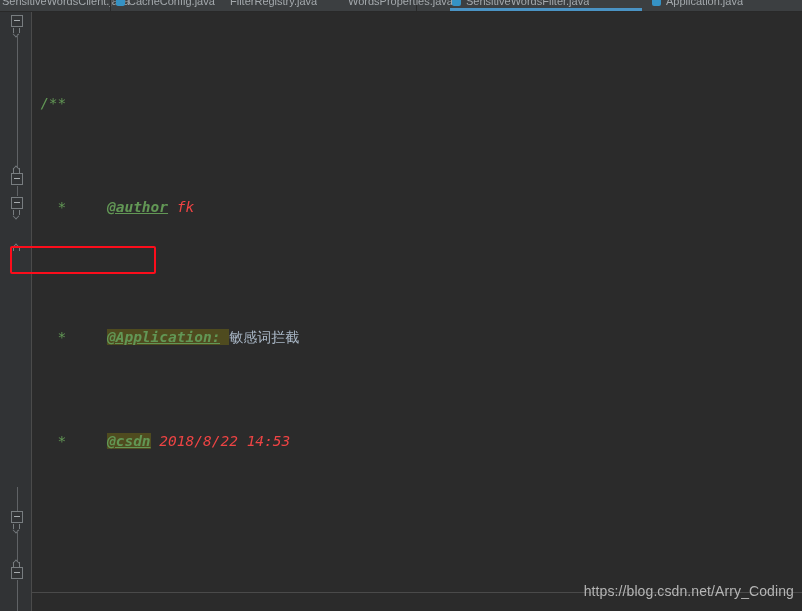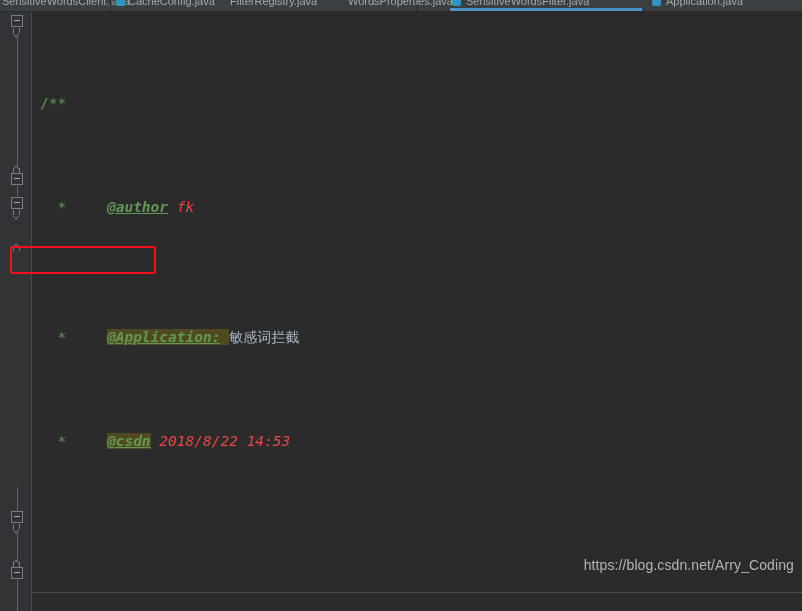--- a/index.html
+++ b/index.html
@@ -193,21 +193,21 @@
     border: 2px solid #fc0d1b;
     border-radius: 2px;
     box-sizing: border-box;
     pointer-events: none;
   }
 
   
   .watermark {
     position: absolute;
     right: 8px;
-    bottom: 39px;
+    bottom: 13px;
     font-family: "Liberation Sans", sans-serif;
     font-size: 14px;
     color: #b5b5b5;
     letter-spacing: 0.1px;
   }
   .watermark-rule {
     position: absolute;
     left: 32px;
     right: 0;
     bottom: 19px;

